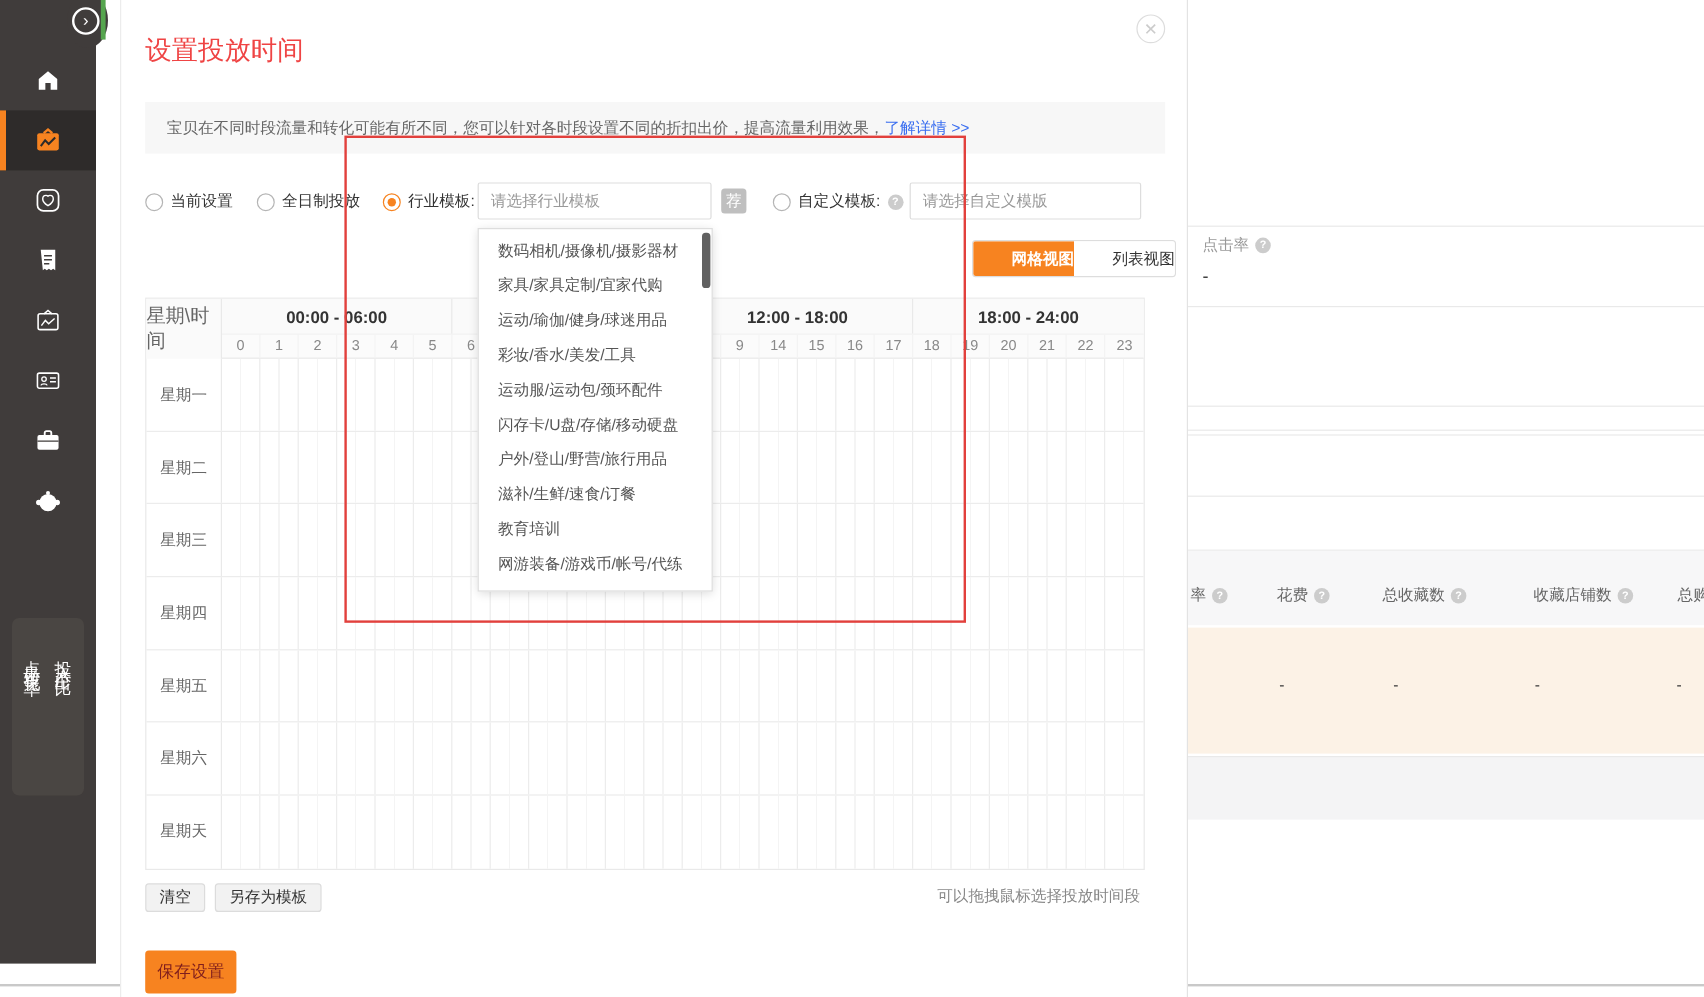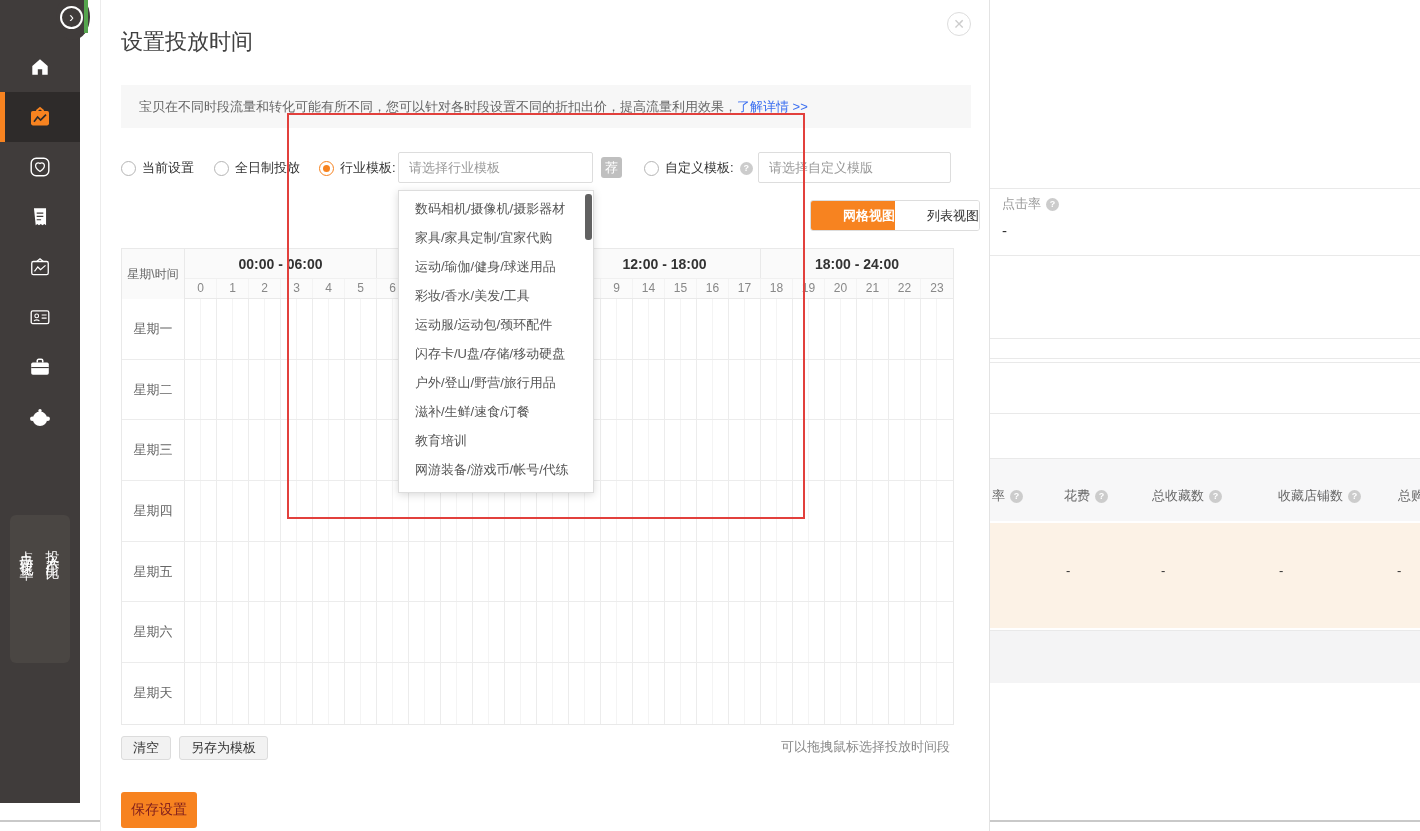--- a/index.html
+++ b/index.html
@@ -33,21 +33,21 @@
   .nav-item.active::before { content:""; position:absolute; left:0; top:0; bottom:0; width:5px; background:#f78320; }
   .metrics-panel { position:absolute; left:10px; top:515px; width:60px; height:148px; background:#4a4643; border-radius:6px;
     display:flex; justify-content:center; gap:8px; padding-top:24px; }
   .metrics-panel span { writing-mode:vertical-rl; text-orientation:upright; color:#fff; font-size:14px; letter-spacing:4px; }
 
   
   .modal { position:absolute; left:100px; top:0; width:890px; height:831px; background:#fff; z-index:10;
     border-left:1px solid #ececec; border-right:1px solid #e3e3e3; }
   .modal-close { position:absolute; right:18px; top:12px; width:24px; height:24px; border:1px solid #ddd; border-radius:50%;
     color:#ccc; font-size:14px; line-height:22px; text-align:center; cursor:pointer; }
-  .modal-title { position:absolute; left:20px; top:27px; font-size:22px; color:#404040; font-weight:500; }
+  .modal-title { position:absolute; left:20px; top:27px; font-size:22px; color:#ef4444; font-weight:500; }
   .notice { position:absolute; left:20px; top:85px; width:850px; height:43px; background:#f7f7f7;
     font-size:13px; color:#666; display:flex; align-items:center; padding-left:18px; }
   .notice a { color:#3a6ef0; text-decoration:none; cursor:pointer; }
 
   .radio-row { position:absolute; left:0; top:152px; width:890px; height:32px; }
   .radio-opt { position:absolute; display:flex; align-items:center; gap:6px; font-size:13px; color:#333; height:32px; cursor:pointer; }
   .radio-dot { width:15px; height:15px; border-radius:50%; border:1px solid #b5b5b5; background:#fff; flex:0 0 15px; }
   .radio-opt.selected .radio-dot { border:1px solid #f78320; position:relative; }
   .radio-opt.selected .radio-dot::after { content:""; position:absolute; left:3px; top:3px; width:7px; height:7px; border-radius:50%; background:#f78320; }
   .tpl-input { position:absolute; top:0; height:31px; border:1px solid #ddd; border-radius:2px; font-size:13px;
@@ -62,21 +62,21 @@
   .dd-thumb { position:absolute; right:1px; top:3px; width:7px; height:46px; background:#616161; border-radius:3px; }
 
   .view-toggle { position:absolute; left:709px; top:200px; display:flex; border:1px solid #ddd; border-radius:3px; overflow:hidden; }
   .vt-btn { width:84px; height:29px; font-size:13px; line-height:29px; text-align:right; color:#333; background:#fff; cursor:pointer; }
   .vt-btn.active { background:#f78320; color:#fff; font-weight:bold; }
 
   
   .grid { position:absolute; left:20px; top:248px; width:833px; border:1px solid #e9e9e9; }
   .grid-head { display:flex; }
   .corner { width:63px; height:50px; border-right:1px solid #e9e9e9; background:#fafafa;
-    display:flex; align-items:center; justify-content:center; font-size:12px; color:#666; }
+    display:flex; align-items:center; justify-content:center; font-size:16px; color:#666; }
   .head-right { flex:1; }
   .groups { display:flex; height:30px; background:#fafafa; border-bottom:1px solid #f0f0f0; }
   .group-cell { width:192px; border-right:1px solid #e9e9e9; display:flex; align-items:center; justify-content:center;
     font-size:14px; font-weight:bold; color:#333; }
   .group-cell:last-child { border-right:none; }
   .hours { display:flex; height:20px; background:#fbfbfb; border-bottom:1px solid #e9e9e9; }
   .hour-cell { width:32px; font-size:12px; color:#888; text-align:center; line-height:18px; border-right:1px solid #f3f3f3; }
   .hour-cell:last-child { border-right:none; }
   .day-row { display:flex; height:60.7px; border-bottom:1px solid #ececec; }
   .day-row:last-child { border-bottom:none;text-align:center; }

